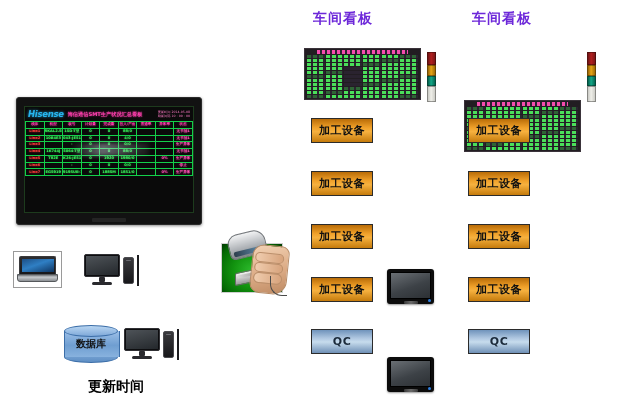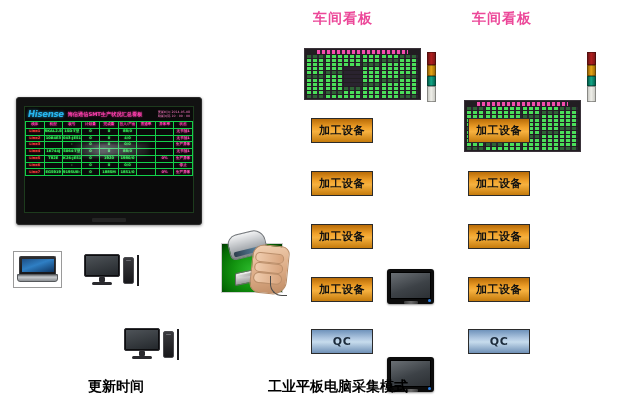--- a/index.html
+++ b/index.html
@@ -7,21 +7,21 @@
     width:633px;height:419px;
     background:#ffffff;
     font-family:"DejaVu Sans","Liberation Sans",sans-serif;
     position:relative;overflow:hidden;
   }
   .stage{position:absolute;inset:0;}
   .abs{position:absolute;}
 
   
   .heading{
-    font-weight:bold;color:#ec4899;
+    font-weight:bold;color:#6d28d9;
     white-space:nowrap;letter-spacing:1px;
     font-family:"DejaVu Sans","Liberation Sans",sans-serif;
   }
   .h-main{font-size:15px;}
   .h-sec{font-size:14px;}
   .footer-label{font-size:14px;font-weight:bold;color:#000;white-space:nowrap;}
 
   
   .tv{
     background:#121212;
@@ -614,27 +614,32 @@
       <div class="gun-win"></div>
     </div>
     <div class="hand">
       <div class="finger" style="top:14%;"></div>
       <div class="finger" style="top:36%;"></div>
       <div class="finger" style="top:58%;"></div>
     </div>
     <div class="gun-cord"></div>
   </div>
 
+  <div class="abs db" style="left:64px;top:325px;width:54px;height:38px;">
+    <div class="db-bot"></div>
+    <div class="db-body"></div>
+    <div class="db-top"></div>
+    <div class="db-label">数据库</div>
+  </div>
 
   <div class="abs" style="left:124px;top:328px;width:56px;height:34px;">
     <div class="pc-mon" style="width:36px;height:23px;">
       <div class="pc-mon-scr"></div>
     </div>
     <div class="pc-stand" style="left:15px;top:23px;width:6px;height:5px;"></div>
     <div class="pc-stand" style="left:8px;top:28px;width:20px;height:2.5px;border-radius:2px;"></div>
     <div class="pc-tower" style="left:39px;top:3px;width:11px;height:27px;"></div>
     <div class="pc-line" style="left:53px;top:1px;width:1.6px;height:31px;"></div>
   </div>
 
   <div class="abs footer-label" style="left:88px;top:378px;">更新时间</div>
-  <div class="abs footer-label" style="left:268px;top:378px;">工业平板电脑采集模式</div>
 
 </div>
 
 </body></html>

